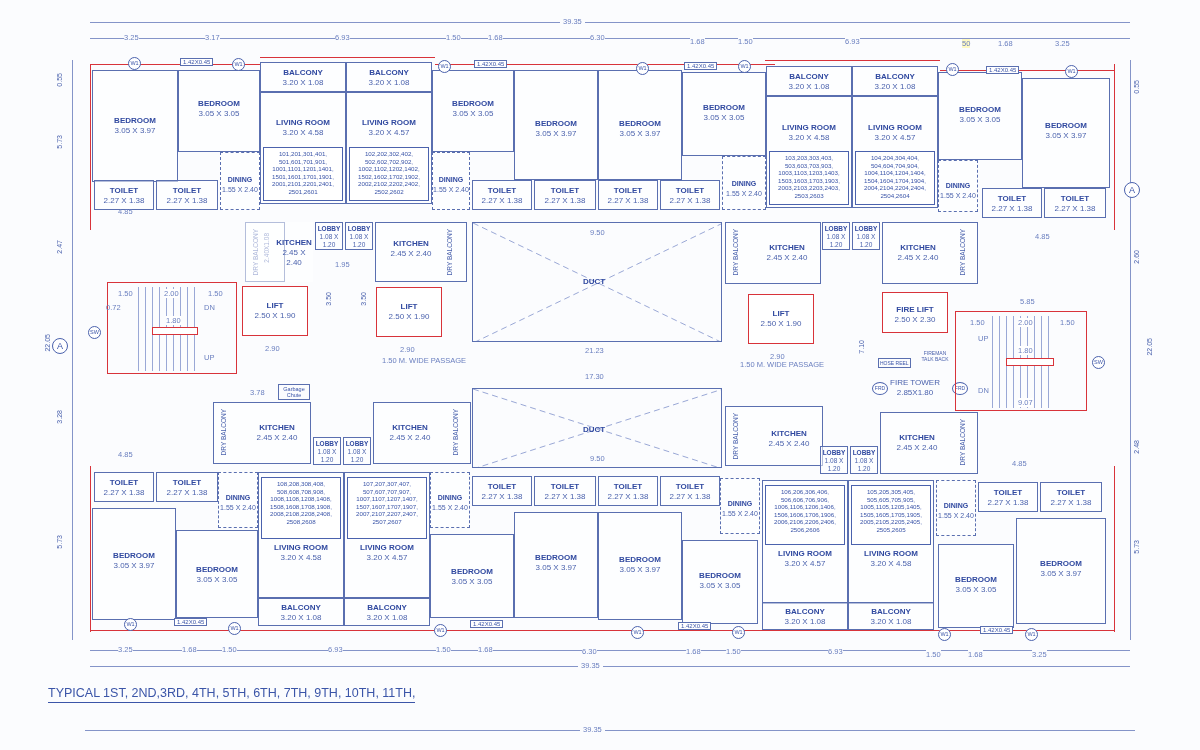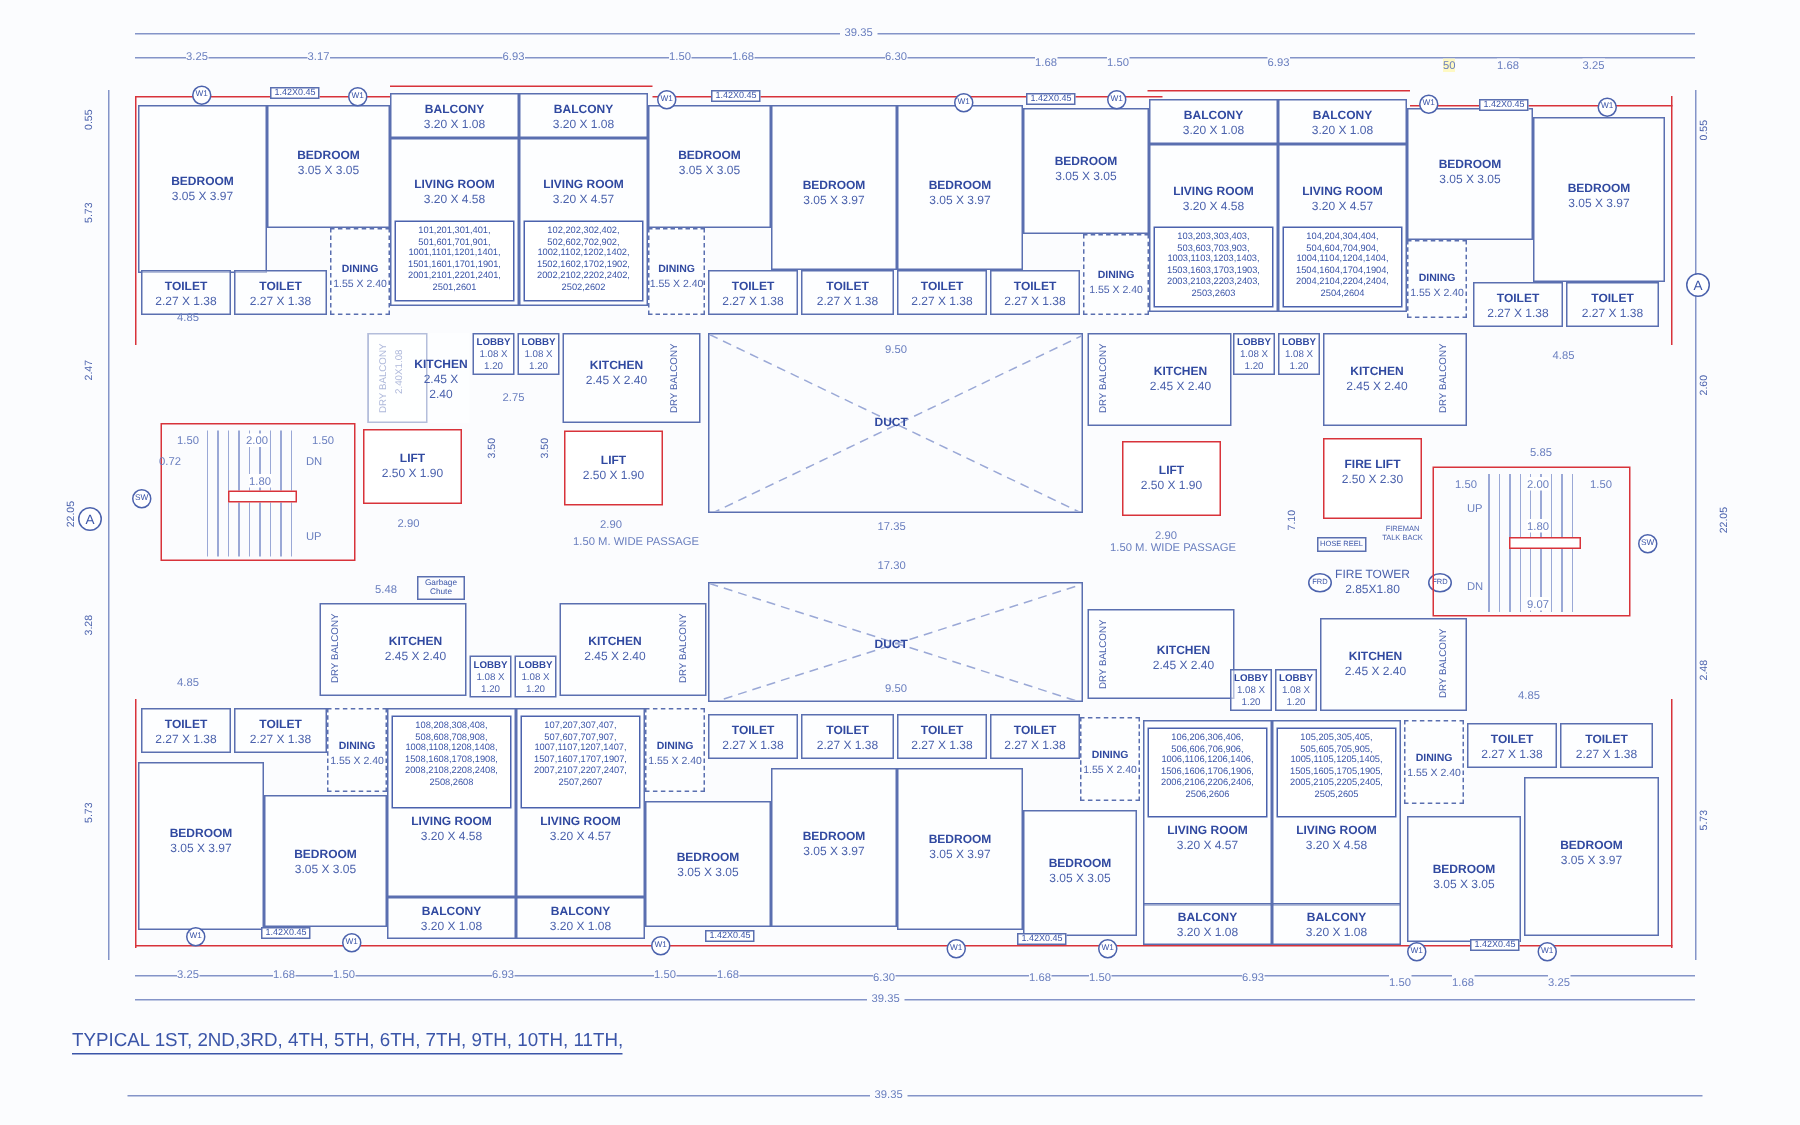--- a/index.html
+++ b/index.html
@@ -257,21 +257,21 @@
       <span class="n">LOBBY</span>
       <span class="d">1.08 X 1.20</span>
     </div>
 </div>
 <div class="room" style="left:345px;top:222px;width:28px;height:28px">
   <div class="rlabel" style="top:2px;font-size:6.5px;line-height:8px">
       <span class="n">LOBBY</span>
       <span class="d">1.08 X 1.20</span>
     </div>
 </div>
-<div class="dim" style="left:335px;top:260px">2.75</div>
+<div class="dim" style="left:335px;top:260px">1.95</div>
 <div class="room" style="left:375px;top:222px;width:92px;height:60px">
   <div class="rlabel" style="top:16px;right:20px">
       <span class="n">KITCHEN</span>
       <span class="d">2.45 X 2.40</span>
     </div>
   <div class="vtext" style="left:70px;top:6px;font-size:6.5px">DRY BALCONY</div>
 </div>
 
 <div class="liftbox" style="left:242px;top:286px;width:66px;height:50px">
   <div class="rlabel" style="top:14px">
@@ -305,21 +305,21 @@
 <div class="tag" style="left:88px;top:326px">SW</div>
 
 <div class="duct" style="left:472px;top:222px;width:250px;height:120px">
   <svg width="250" height="120" style="position:absolute;left:0;top:0">
       <line x1="0" y1="0" x2="250" y2="120" stroke="#9aa8d6" stroke-dasharray="6 4"></line>
       <line x1="250" y1="0" x2="0" y2="120" stroke="#9aa8d6" stroke-dasharray="6 4"></line>
     </svg>
   <div class="abs" style="left:110px;top:54px;font-size:8px;font-weight:bold;color:#3049a0">DUCT</div>
 </div>
 <div class="dim" style="left:590px;top:228px;background:#fbfcfe">9.50</div>
-<div class="dim" style="left:585px;top:346px">17.35</div>
+<div class="dim" style="left:585px;top:346px">21.23</div>
 <div class="dim" style="left:585px;top:372px">17.30</div>
 
 <div class="room" style="left:725px;top:222px;width:96px;height:62px">
   <div class="vtext" style="left:6px;top:6px;font-size:6.5px">DRY BALCONY</div>
   <div class="rlabel" style="top:20px;left:28px">
       <span class="n">KITCHEN</span>
       <span class="d">2.45 X 2.40</span>
     </div>
 </div>
 <div class="room" style="left:822px;top:222px;width:28px;height:28px">
@@ -342,21 +342,21 @@
   <div class="vtext" style="left:76px;top:6px;font-size:6.5px">DRY BALCONY</div>
 </div>
 <div class="liftbox" style="left:748px;top:294px;width:66px;height:50px">
   <div class="rlabel" style="top:14px">
       <span class="n">LIFT</span>
       <span class="d">2.50 X 1.90</span>
     </div>
 </div>
 <div class="dim" style="left:770px;top:352px">2.90</div>
 <div class="dim" style="left:740px;top:360px">1.50 M. WIDE PASSAGE</div>
-<div class="liftbox" style="left:882px;top:292px;width:66px;height:54px">
+<div class="liftbox" style="left:882px;top:292px;width:66px;height:41px">
   <div class="rlabel" style="top:12px">
       <span class="n">FIRE LIFT</span>
       <span class="d">2.50 X 2.30</span>
     </div>
 </div>
 <div class="abs" style="left:920px;top:350px;font-size:5px;color:#4b62ad;width:30px;text-align:center">FIREMAN TALK BACK</div>
 <div class="abs" style="left:878px;top:358px;font-size:5px;border:1px solid #5a6fb0;padding:1px">HOSE REEL</div>
 <div class="rlabel" style="left:870px;right:auto;width:90px;top:378px;position:absolute">
     <span class="d">FIRE TOWER</span>
     <span class="d">2.85X1.80</span>
@@ -373,21 +373,21 @@
   <div class="dim" style="left:62px;top:6px;background:#fff">2.00</div>
   <div class="dim" style="left:104px;top:6px">1.50</div>
   <div class="dim" style="left:62px;top:34px;background:#fff">1.80</div>
   <div class="dim" style="left:22px;top:22px">UP</div>
   <div class="dim" style="left:22px;top:74px">DN</div>
   <div class="dim" style="left:62px;top:86px;background:#fff">9.07</div>
 </div>
 <div class="tag" style="left:1092px;top:356px">SW</div>
 
 <div class="abs" style="left:278px;top:384px;font-size:5.5px;border:1px solid #5a6fb0;padding:1px;width:28px;text-align:center;line-height:6px">Garbage Chute</div>
-<div class="dim" style="left:250px;top:388px">5.48</div>
+<div class="dim" style="left:250px;top:388px">3.78</div>
 <div class="room" style="left:213px;top:402px;width:98px;height:62px">
   <div class="vtext" style="left:6px;top:6px;font-size:6.5px">DRY BALCONY</div>
   <div class="rlabel" style="top:20px;left:30px">
       <span class="n">KITCHEN</span>
       <span class="d">2.45 X 2.40</span>
     </div>
 </div>
 <div class="room" style="left:313px;top:437px;width:28px;height:28px">
   <div class="rlabel" style="top:2px;font-size:6.5px;line-height:8px">
       <span class="n">LOBBY</span>

